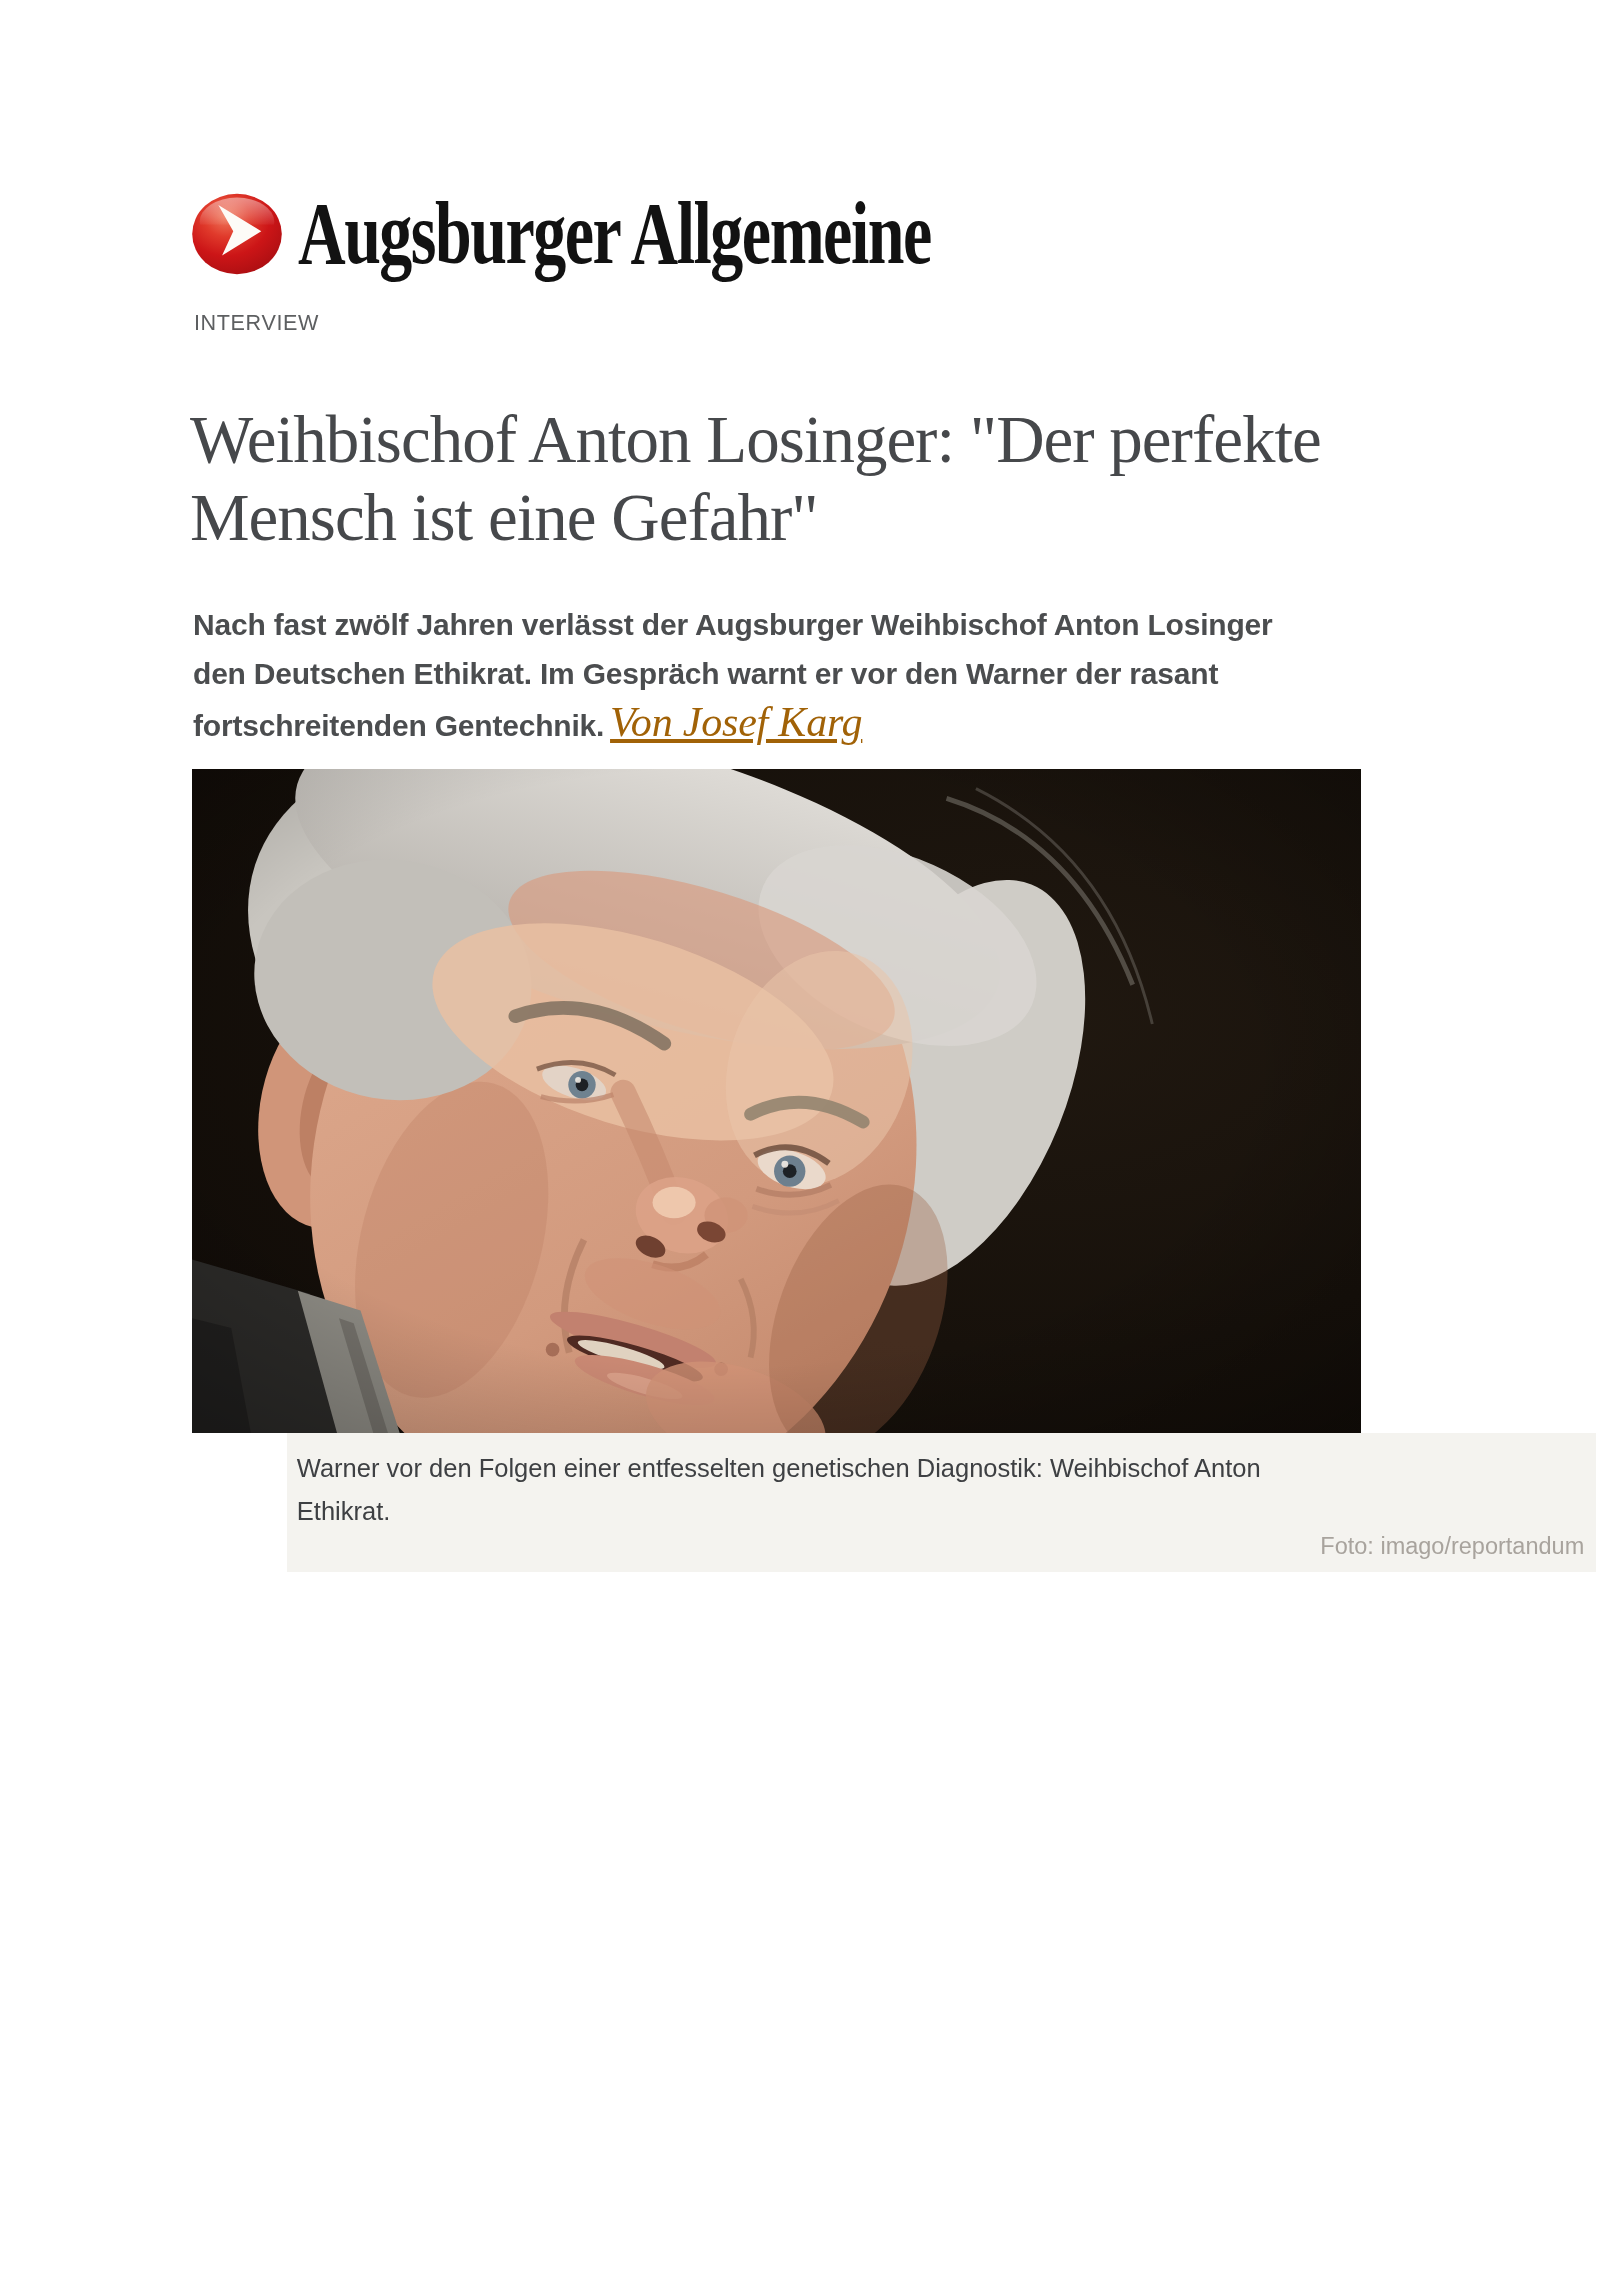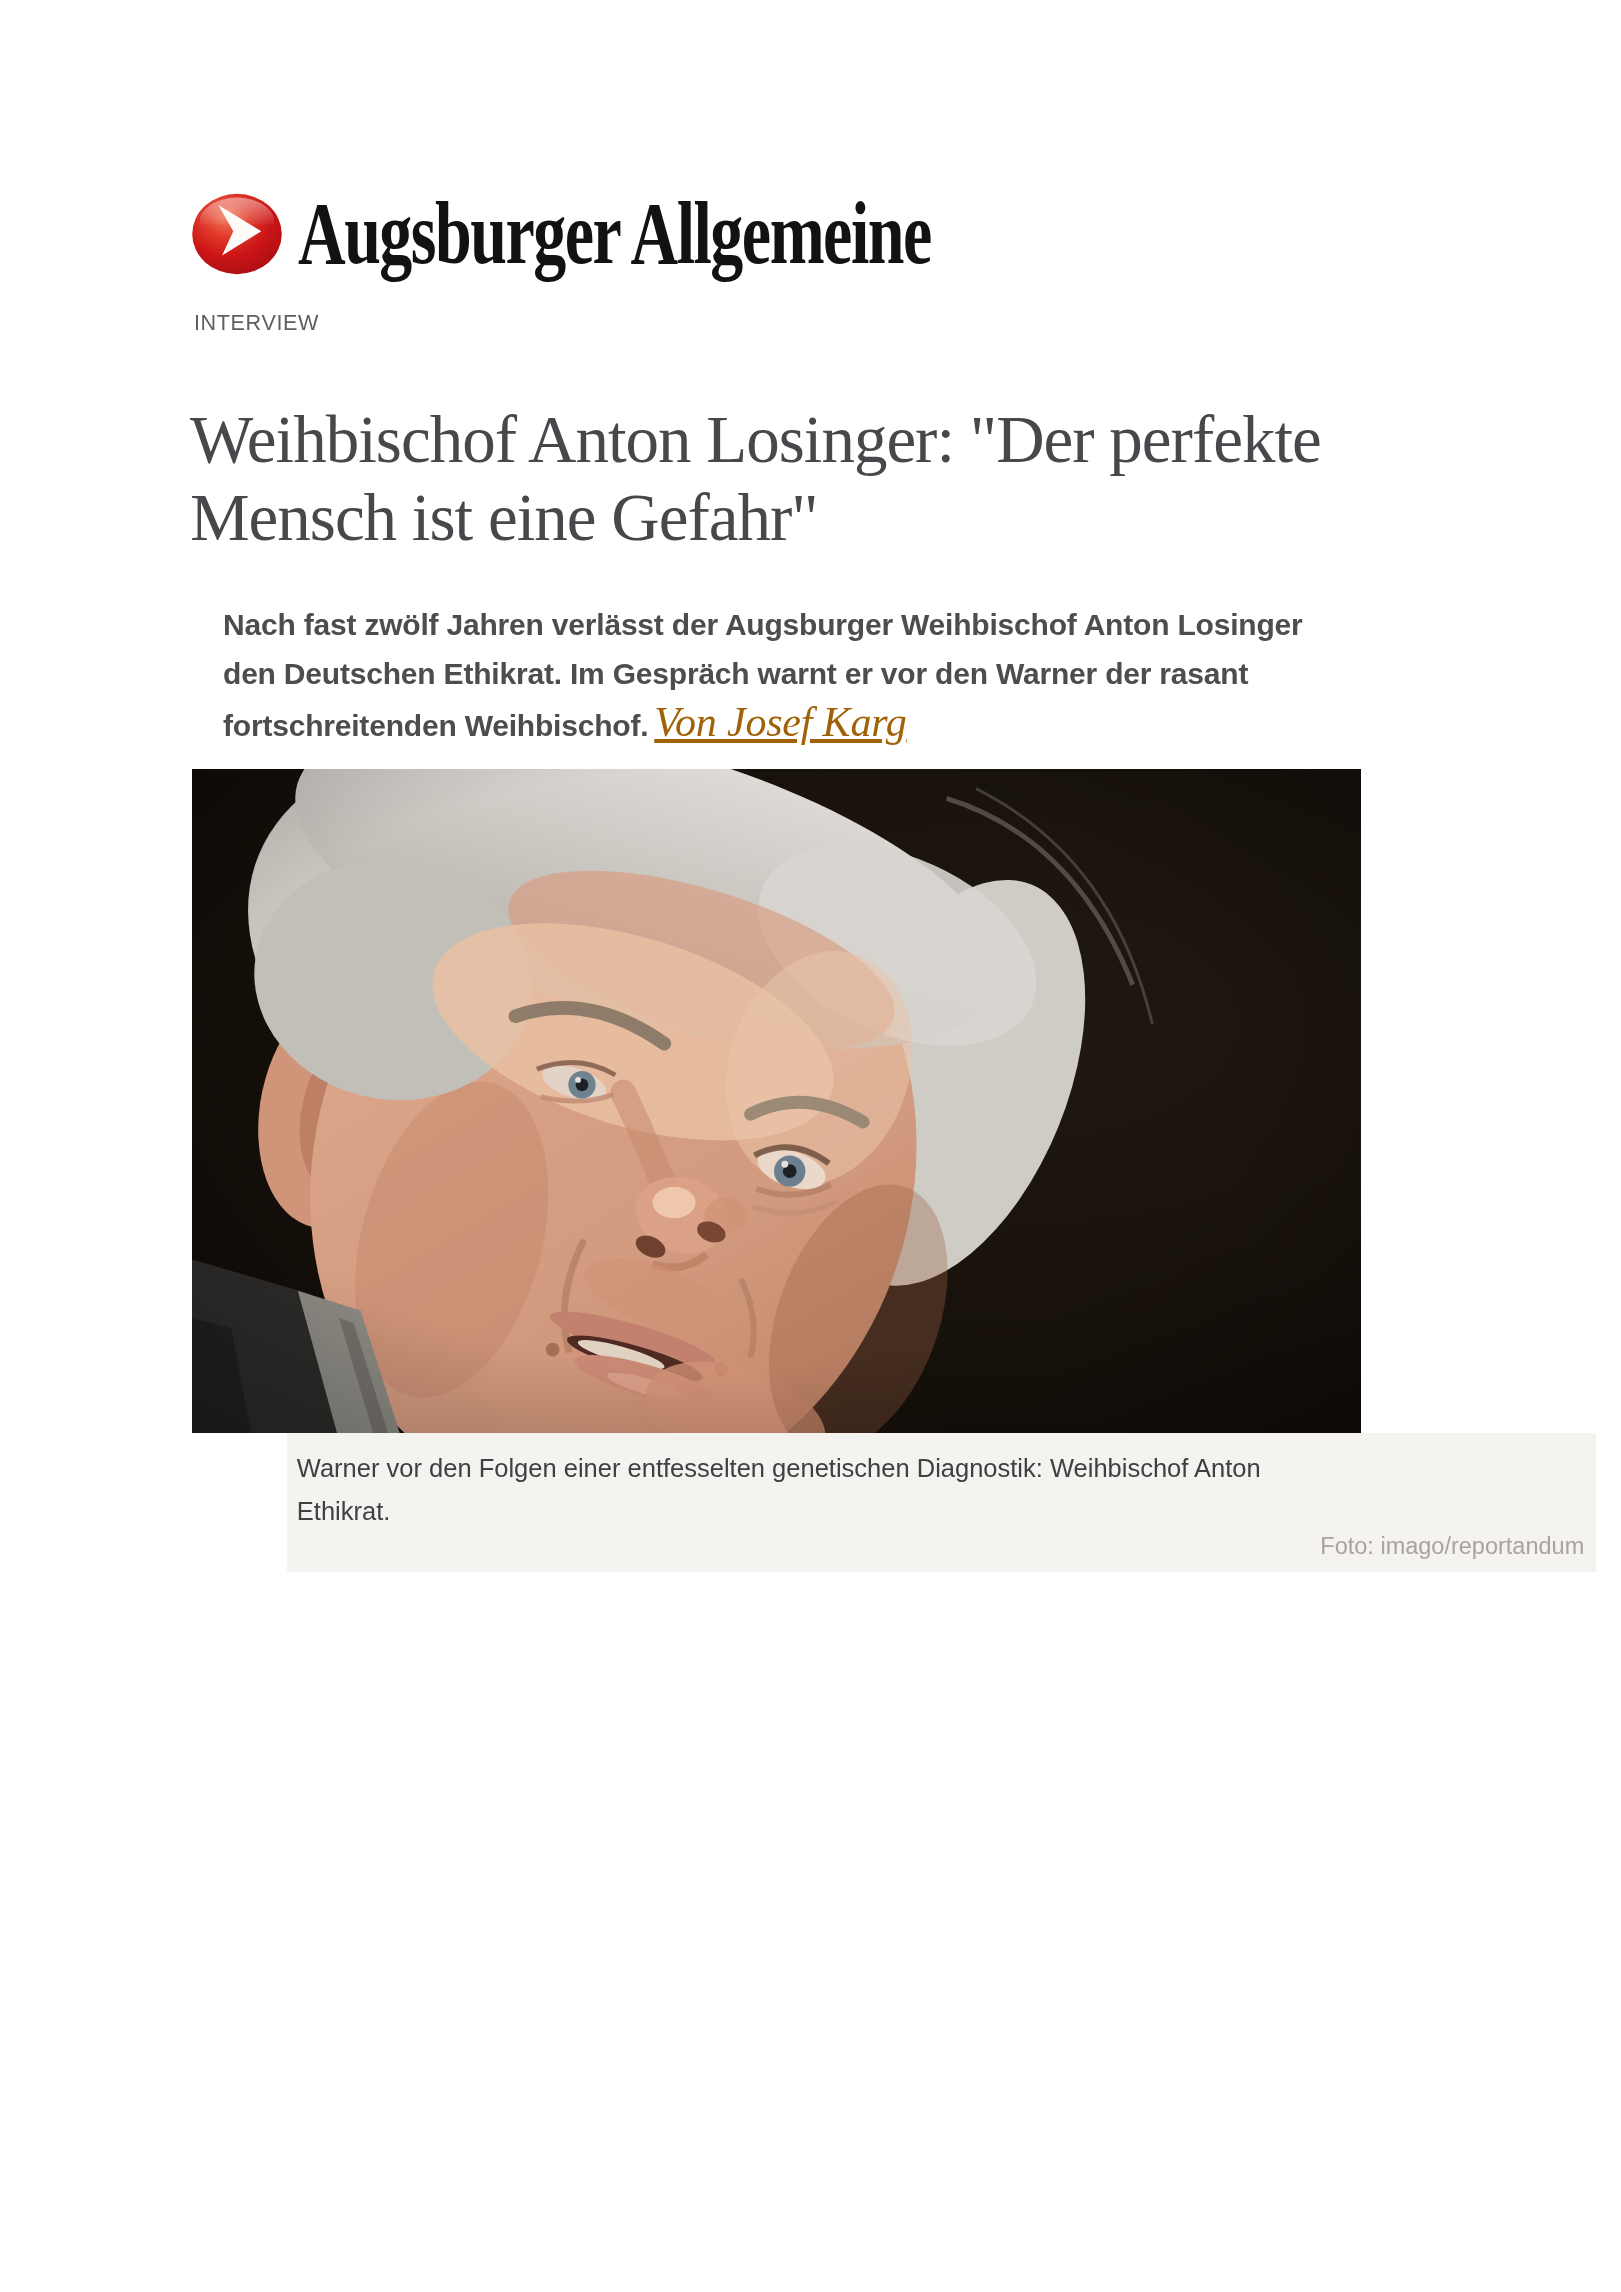--- a/index.html
+++ b/index.html
@@ -25,21 +25,21 @@
   
   .headline{
     position:absolute;left:190px;top:400px;width:1274px;
     font-family:"Liberation Serif", serif;font-weight:400;
     font-size:67px;line-height:78px;letter-spacing:-1px;color:#46484b;
   }
 
   
   .lead{
     position:absolute;left:193px;top:600px;width:1274px;
-    font-weight:700;font-size:30px;line-height:49px;color:#4b4d4f;letter-spacing:-0.2px;margin-left:30px;
+    font-weight:700;font-size:30px;line-height:49px;color:#4b4d4f;letter-spacing:-0.2px;
   }
   .author-link{
     font-family:"Liberation Serif", serif;font-style:italic;font-weight:400;
     font-size:42px;color:#a16207;text-decoration:underline;margin-left:5.9px;
     cursor:pointer;
   }
 
   
   .photo{
     position:absolute;left:192px;top:769px;width:1169px;height:664px;
@@ -88,21 +88,21 @@
 
   <h1 class="headline" style="margin:0;font-weight:400;">
     <div>Weihbischof Anton Losinger: "Der perfekte</div>
     <div>Mensch ist eine Gefahr"</div>
   </h1>
 
   <div class="lead">
     <div>Nach fast zwölf Jahren verlässt der Augsburger Weihbischof Anton Losinger</div>
     <div>den Deutschen Ethikrat. Im Gespräch warnt er vor den Warner der rasant</div>
     <div>
-      <span>fortschreitenden Weihbischof.</span><a class="author-link">Von Josef Karg</a>
+      <span>fortschreitenden Gentechnik.</span><a class="author-link">Von Josef Karg</a>
     </div>
   </div>
 
   <div class="photo">
     <svg viewBox="0 0 1193 677" preserveAspectRatio="none">
       <defs>
         <radialGradient id="bgGrad" cx="72%" cy="38%" r="90%">
           <stop offset="0%" stop-color="#201810"></stop>
           <stop offset="55%" stop-color="#17110b"></stop>
           <stop offset="100%" stop-color="#100b07"></stop>

